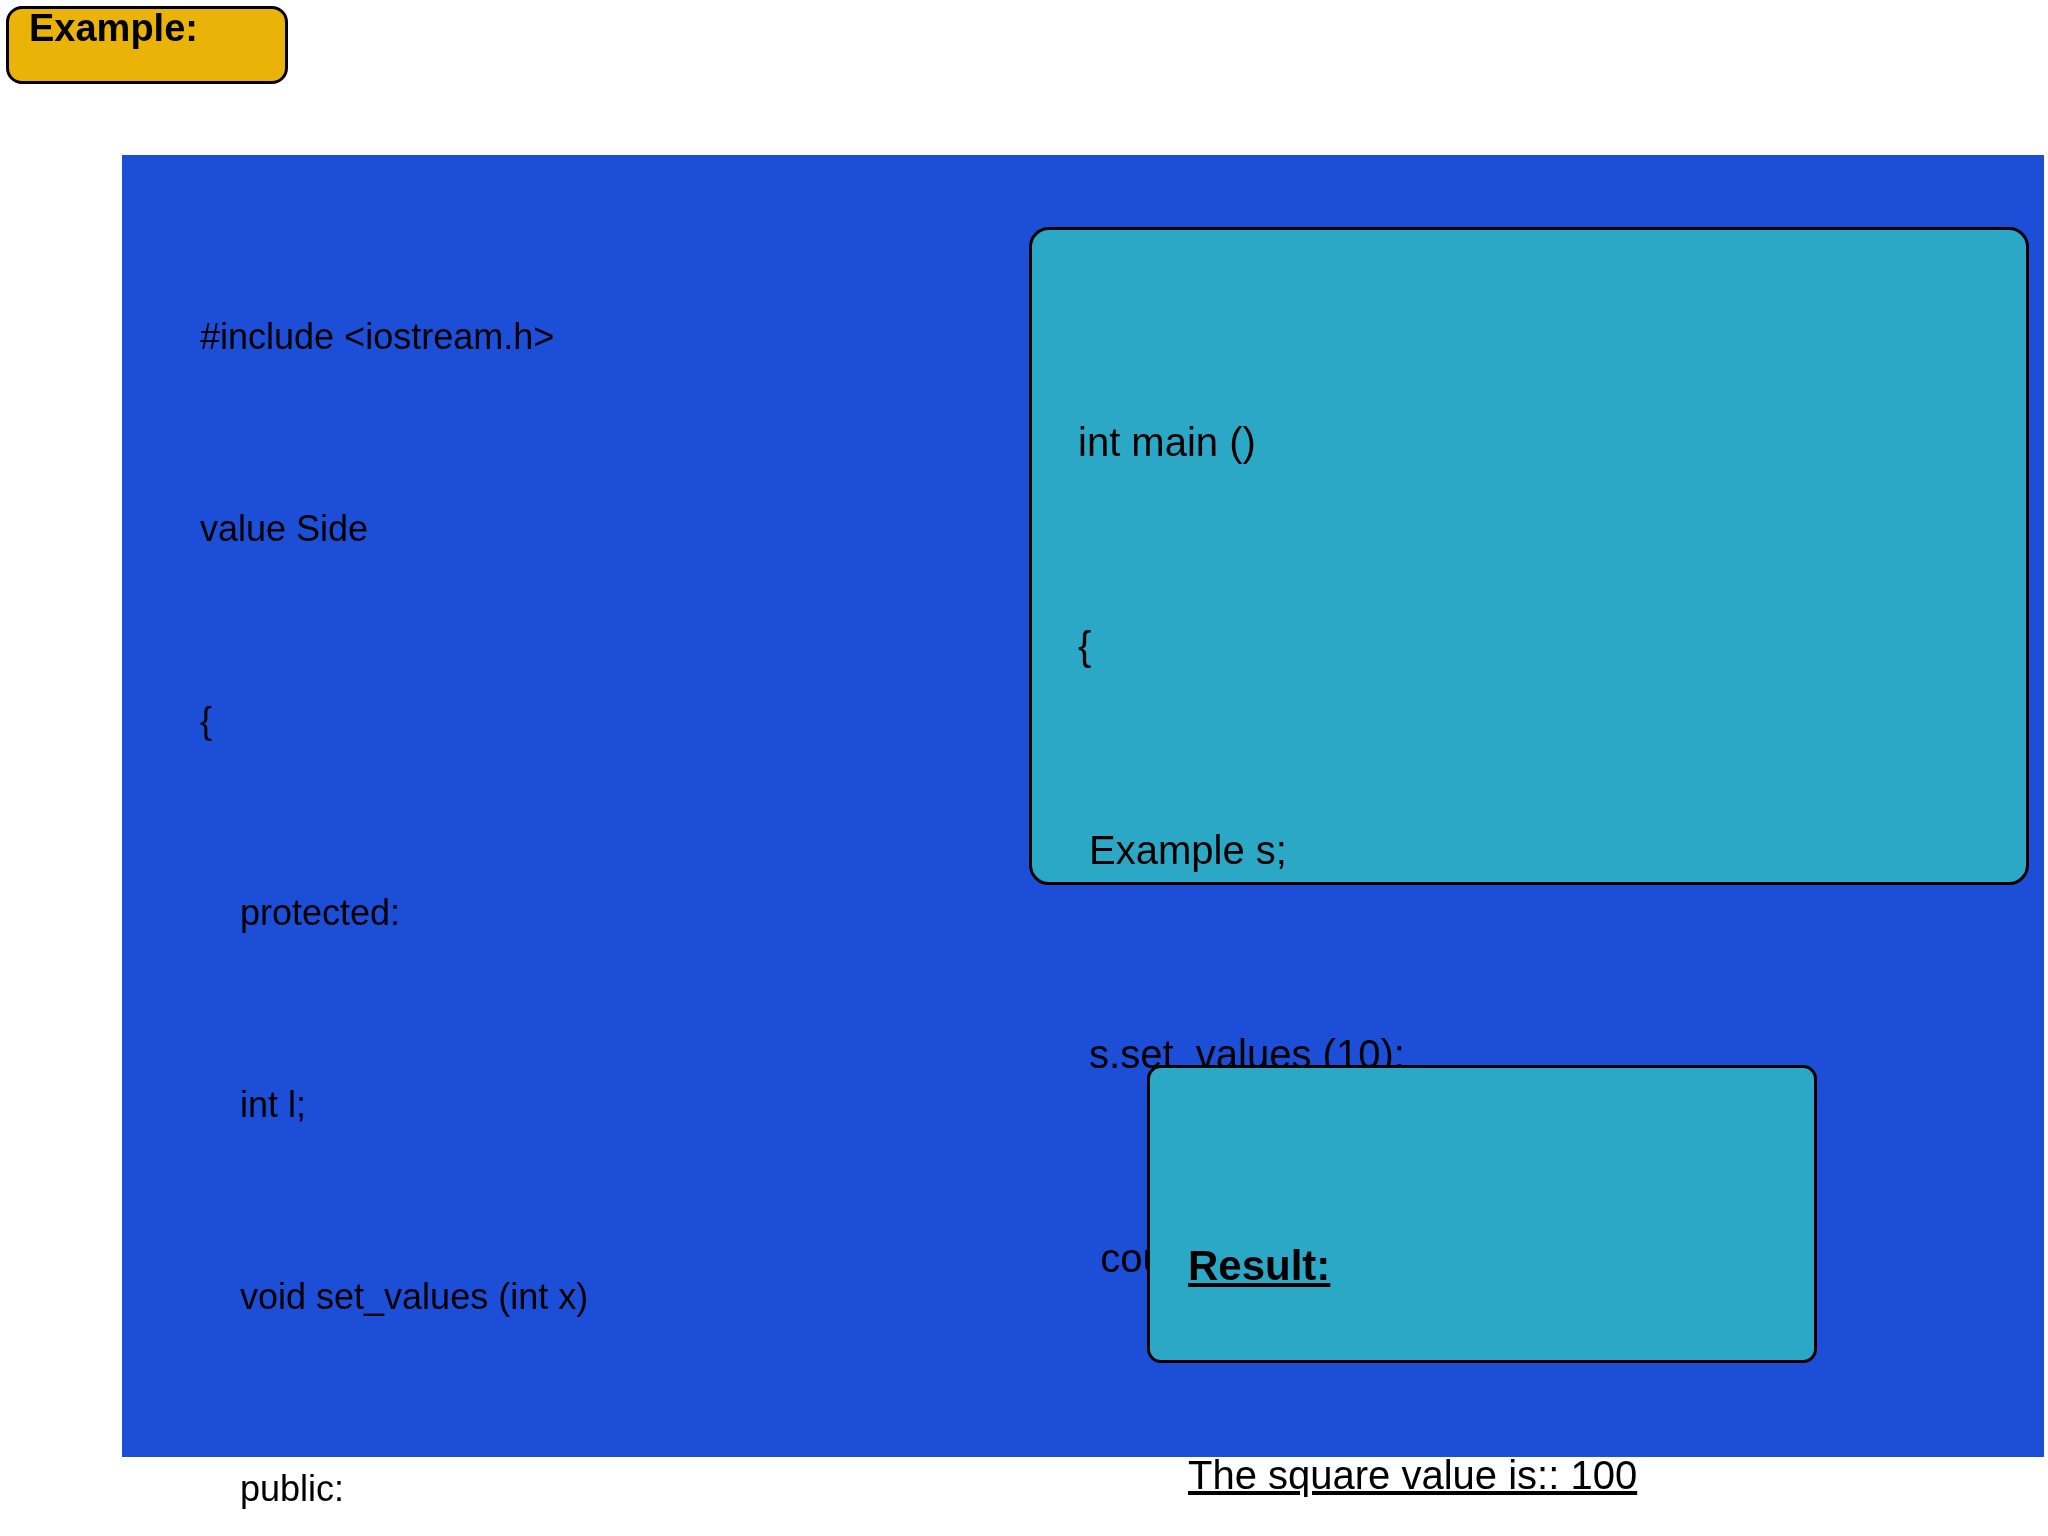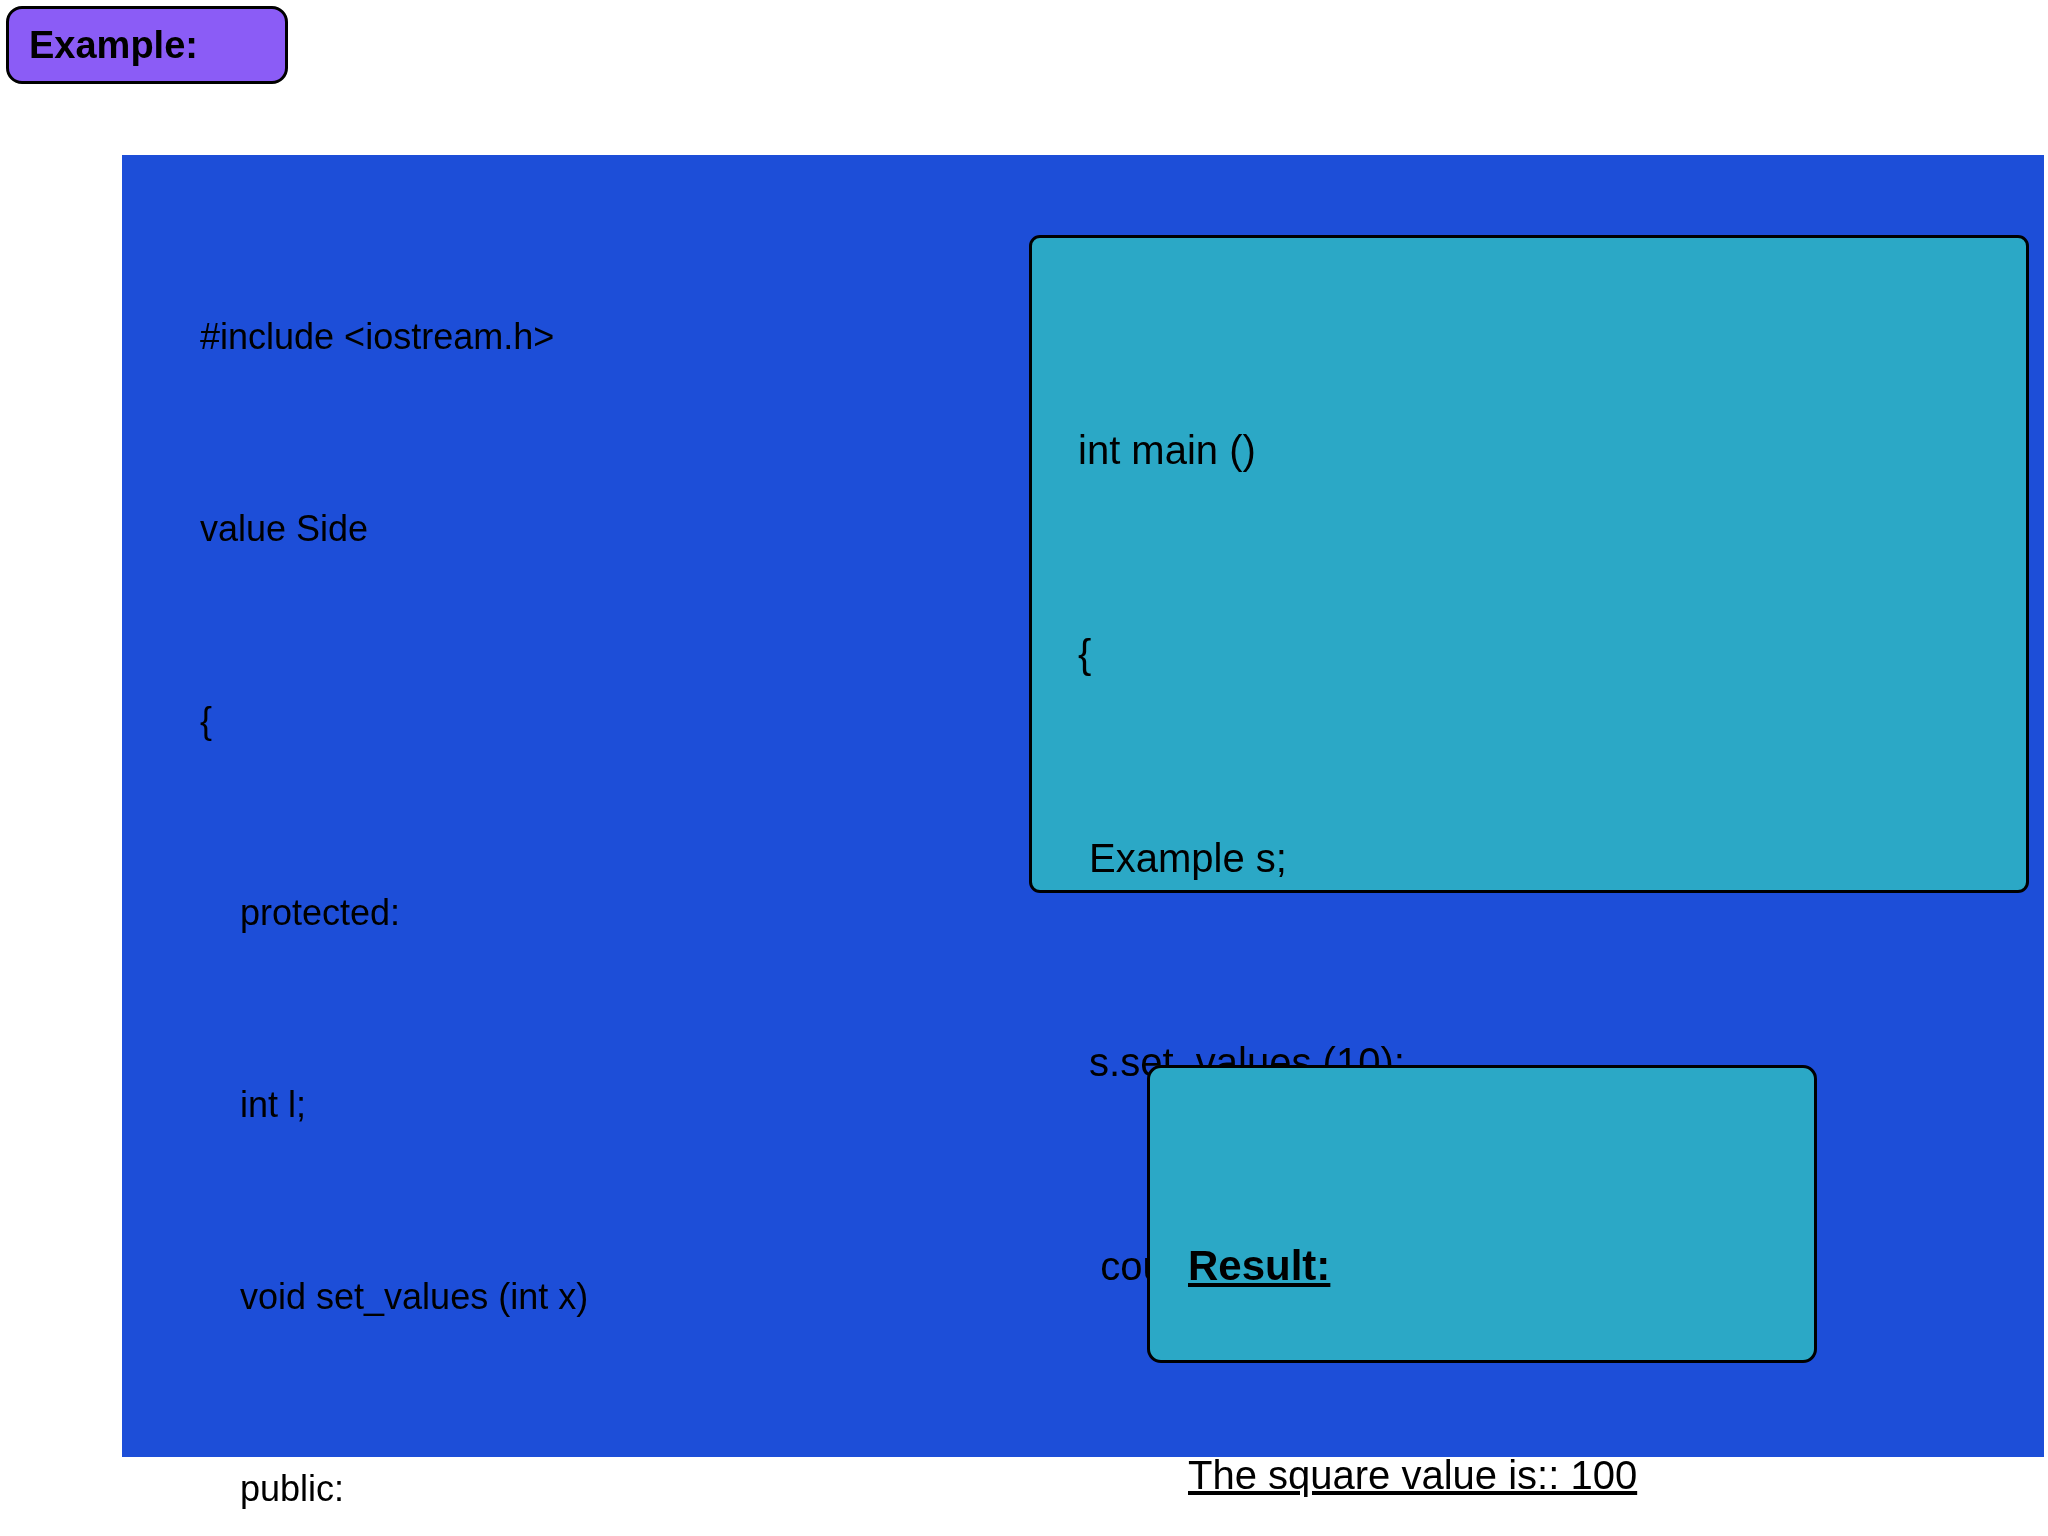--- a/index.html
+++ b/index.html
@@ -16,26 +16,25 @@
     color: #000000;
   }
 
   
   #example-badge {
     position: absolute;
     left: 6px;
     top: 6px;
     width: 282px;
     height: 78px;
-    background: #8b5cf6;
+    background: #eab308;
     border: 3px solid #000000;
     border-radius: 16px;
     box-sizing: border-box;
     display: flex;
-    align-items: center;
   }
   #example-badge .label {
     font-size: 38px;
     font-weight: bold;
     letter-spacing: 0px;
     margin-left: 20px;
     line-height: 1;
   }
 
   
@@ -60,26 +59,26 @@
   }
   #left-code .code-line {
     display: block;
     white-space: pre;
   }
 
   
   #main-box {
     position: absolute;
     left: 907px;
-    top: 80px;
+    top: 72px;
     width: 1000px;
     height: 658px;
     background: #2BA8C6;
     border: 3px solid #000000;
-    border-radius: 11px;
+    border-radius: 20px;
     box-sizing: border-box;
   }
   #main-code {
     position: absolute;
     left: 46px;
     top: 42px;
     font-size: 40px;
     line-height: 68px;
     white-space: pre;
   }

